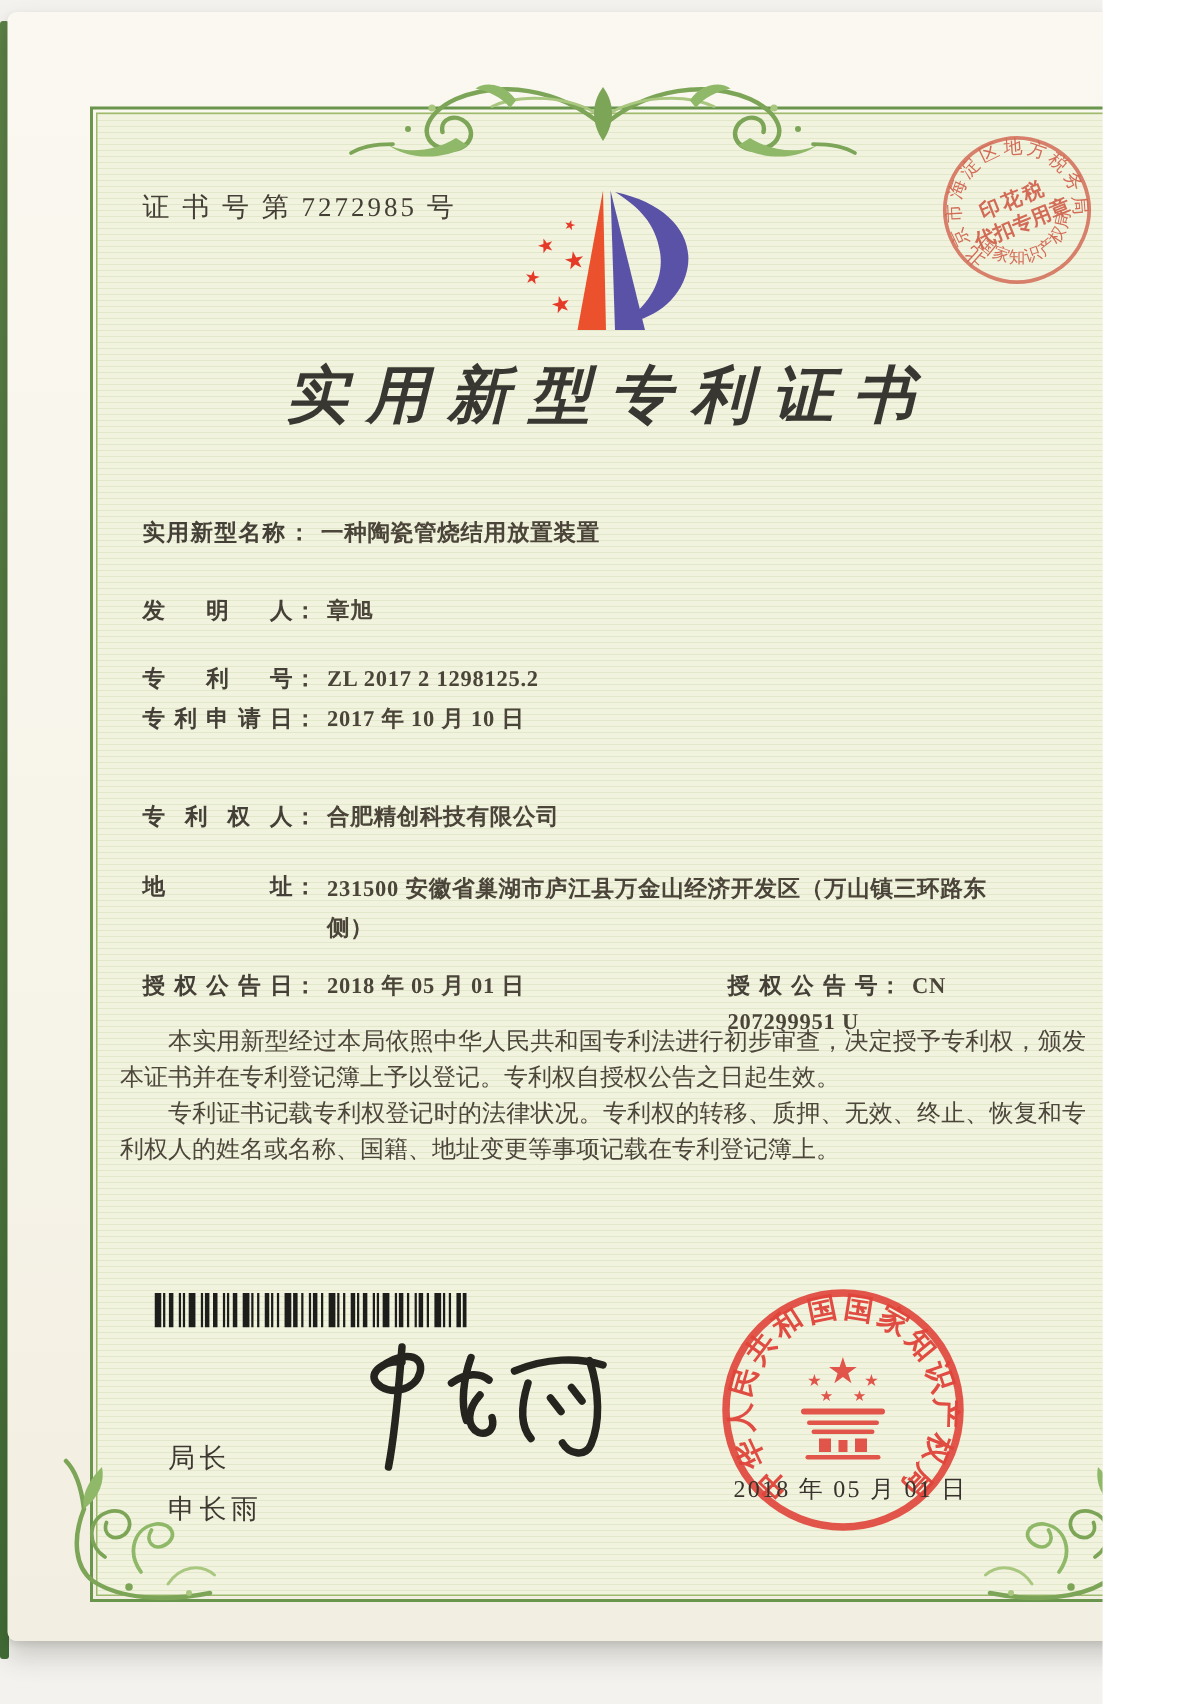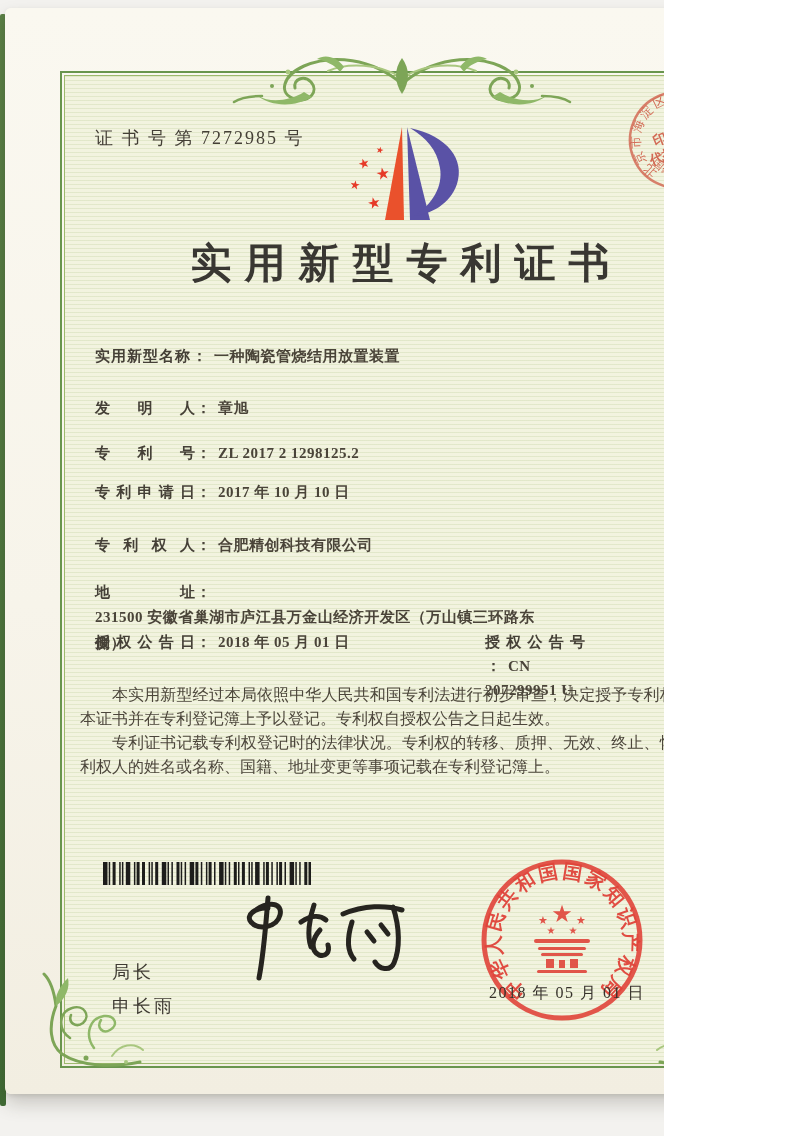--- a/index.html
+++ b/index.html
@@ -1,31 +1,31 @@
 <!DOCTYPE html>
 <html style="--seal-red: #e0443a; --stamp-red: #d0604b; --border-green: #69954d; --ornament-green: #7da557; --ornament-light: #a9c77f; --logo-purple: #5a52a6; --logo-orange: #ea512c; --star-red: #e63a28; --barcode-black: #1d1d1b;"><head>
 <meta charset="utf-8">
 <style>
   html,body{margin:0;padding:0;}
-  .page{position:relative;width:664px;height:1136px;background:#f3f2ef;overflow:hidden;
+  .page{position:relative;width:735px;height:1136px;background:#f3f2ef;overflow:hidden;
         font-family:"Liberation Serif","DejaVu Serif",serif;}
   .spine{position:absolute;left:0;top:14px;width:6px;height:1092px;
          background:linear-gradient(180deg,#5b8146,#3f6b34);border-radius:2px;}
   .paper{position:absolute;left:5px;top:8px;width:789px;height:1086px;border-radius:6px;
          background:linear-gradient(180deg,#faf8f0 0%,#f7f4ea 55%,#f2eee1 100%);
          box-shadow:0 10px 18px rgba(60,55,40,.22), 0 2px 4px rgba(60,55,40,.12);}
   .frame{position:absolute;left:60px;top:71px;width:680px;height:993px;
          border:2px solid var(--border-green);}
   .frame-inner{position:absolute;left:2px;top:2px;right:2px;bottom:2px;
          border:1px solid #9db96c;background-color:#f2f3df;
          background-image:repeating-linear-gradient(180deg,rgba(146,175,96,.17) 0px,rgba(146,175,96,.17) 1px,rgba(146,175,96,0) 1px,rgba(146,175,96,0) 4px);}
   .abs{position:absolute;}
   .cert-no{left:95px;top:126px;font-size:18px;letter-spacing:2px;color:#443f36;}
   .title{left:0;top:236px;width:800px;text-align:center;font-size:41px;letter-spacing:13px;
-         padding-left:13px;box-sizing:border-box;color:#393732;font-weight:600;}
+         padding-left:13px;box-sizing:border-box;color:#393732;font-weight:600;font-style:italic;}
   .row{position:absolute;left:95px;right:64px;font-size:15px;color:#4a4439;line-height:24px;font-weight:bold;}
   .flabel{display:inline-block;width:100px;text-align:justify;text-align-last:justify;
           vertical-align:top;color:#45403700;color:#454037;}
   .flabel.natural{width:auto;text-align-last:auto;letter-spacing:1px;}
   .colon{margin:0 7px 0 1px;}
   .fvalue{letter-spacing:.5px;}
   .fvalue.addr{display:inline-block;width:452px;vertical-align:top;line-height:26px;}
   .grant-right{position:absolute;left:358px;top:0;margin-left:32px;}
   .body-text{position:absolute;left:80px;width:644px;top:683px;font-size:16px;line-height:24px;
              color:#4c463b;text-align:justify;}
@@ -97,30 +97,30 @@
 
   <div class="row" style="top:344px">
     <span class="flabel natural">实用新型名称</span><span class="colon">：</span><span class="fvalue">一种陶瓷管烧结用放置装置</span>
   </div>
   <div class="row" style="top:396px">
     <span class="flabel">发明人</span><span class="colon">：</span><span class="fvalue">章旭</span>
   </div>
   <div class="row" style="top:441px">
     <span class="flabel">专利号</span><span class="colon">：</span><span class="fvalue">ZL 2017 2 1298125.2</span>
   </div>
-  <div class="row" style="top:480px">
+  <div class="row" style="top:468px">
     <span class="flabel">专利申请日</span><span class="colon">：</span><span class="fvalue">2017 年 10 月 10 日</span>
   </div>
   <div class="row" style="top:533px">
     <span class="flabel">专利权人</span><span class="colon">：</span><span class="fvalue">合肥精创科技有限公司</span>
   </div>
   <div class="row" style="top:580px">
     <span class="flabel">地址</span><span class="colon">：</span><span class="fvalue addr">231500 安徽省巢湖市庐江县万金山经济开发区（万山镇三环路东侧）</span>
   </div>
-  <div class="row" style="top:630px">
+  <div class="row" style="top:646px">
     <span class="flabel">授权公告日</span><span class="colon">：</span><span class="fvalue">2018 年 05 月 01 日</span>
     <span class="grant-right">
       <span class="flabel">授权公告号</span><span class="colon">：</span><span class="fvalue">CN 207299951 U</span>
     </span>
   </div>
 
   <div class="body-text">
     <p>本实用新型经过本局依照中华人民共和国专利法进行初步审查，决定授予专利权，颁发本证书并在专利登记簿上予以登记。专利权自授权公告之日起生效。</p>
     <p>专利证书记载专利权登记时的法律状况。专利权的转移、质押、无效、终止、恢复和专利权人的姓名或名称、国籍、地址变更等事项记载在专利登记簿上。</p>
   </div>

